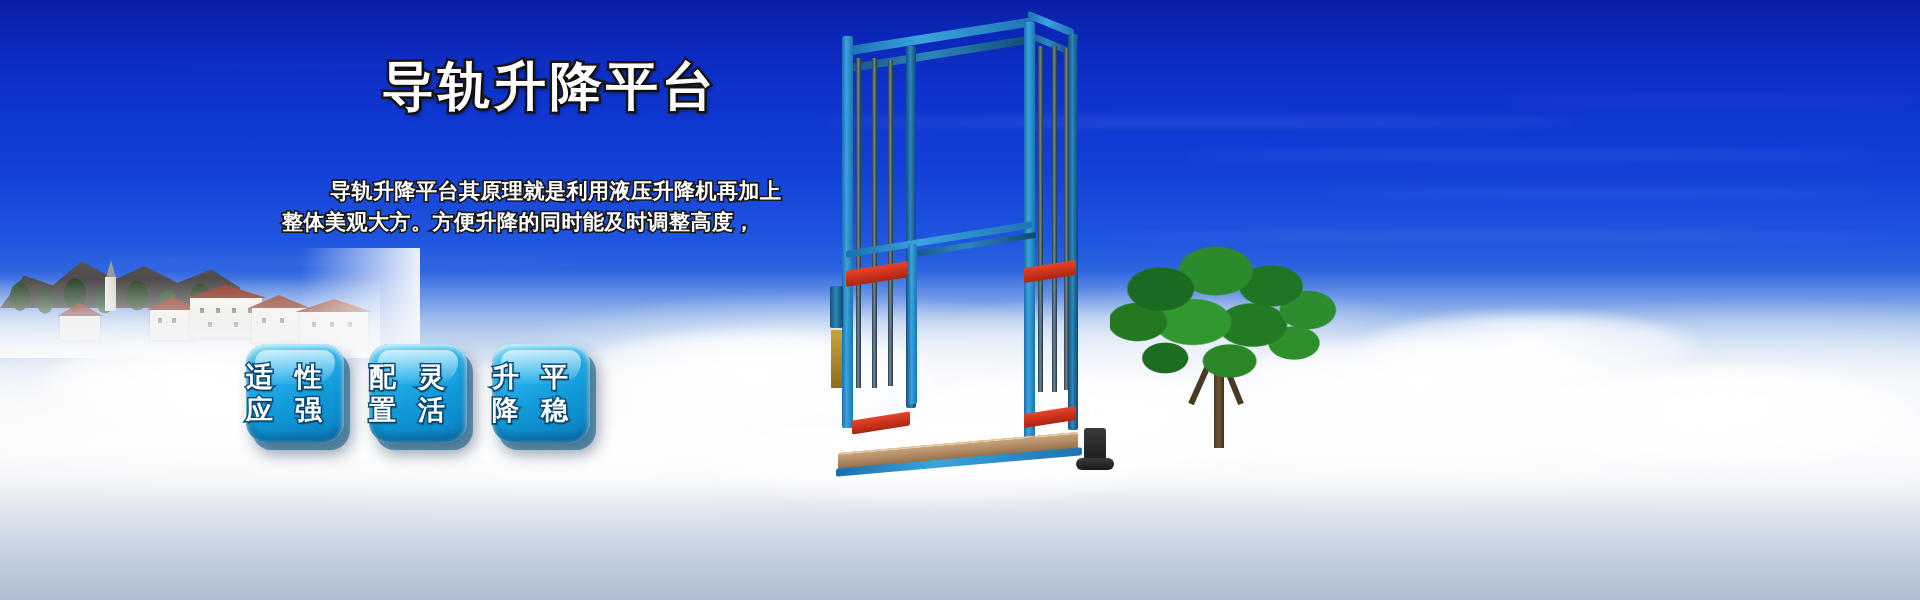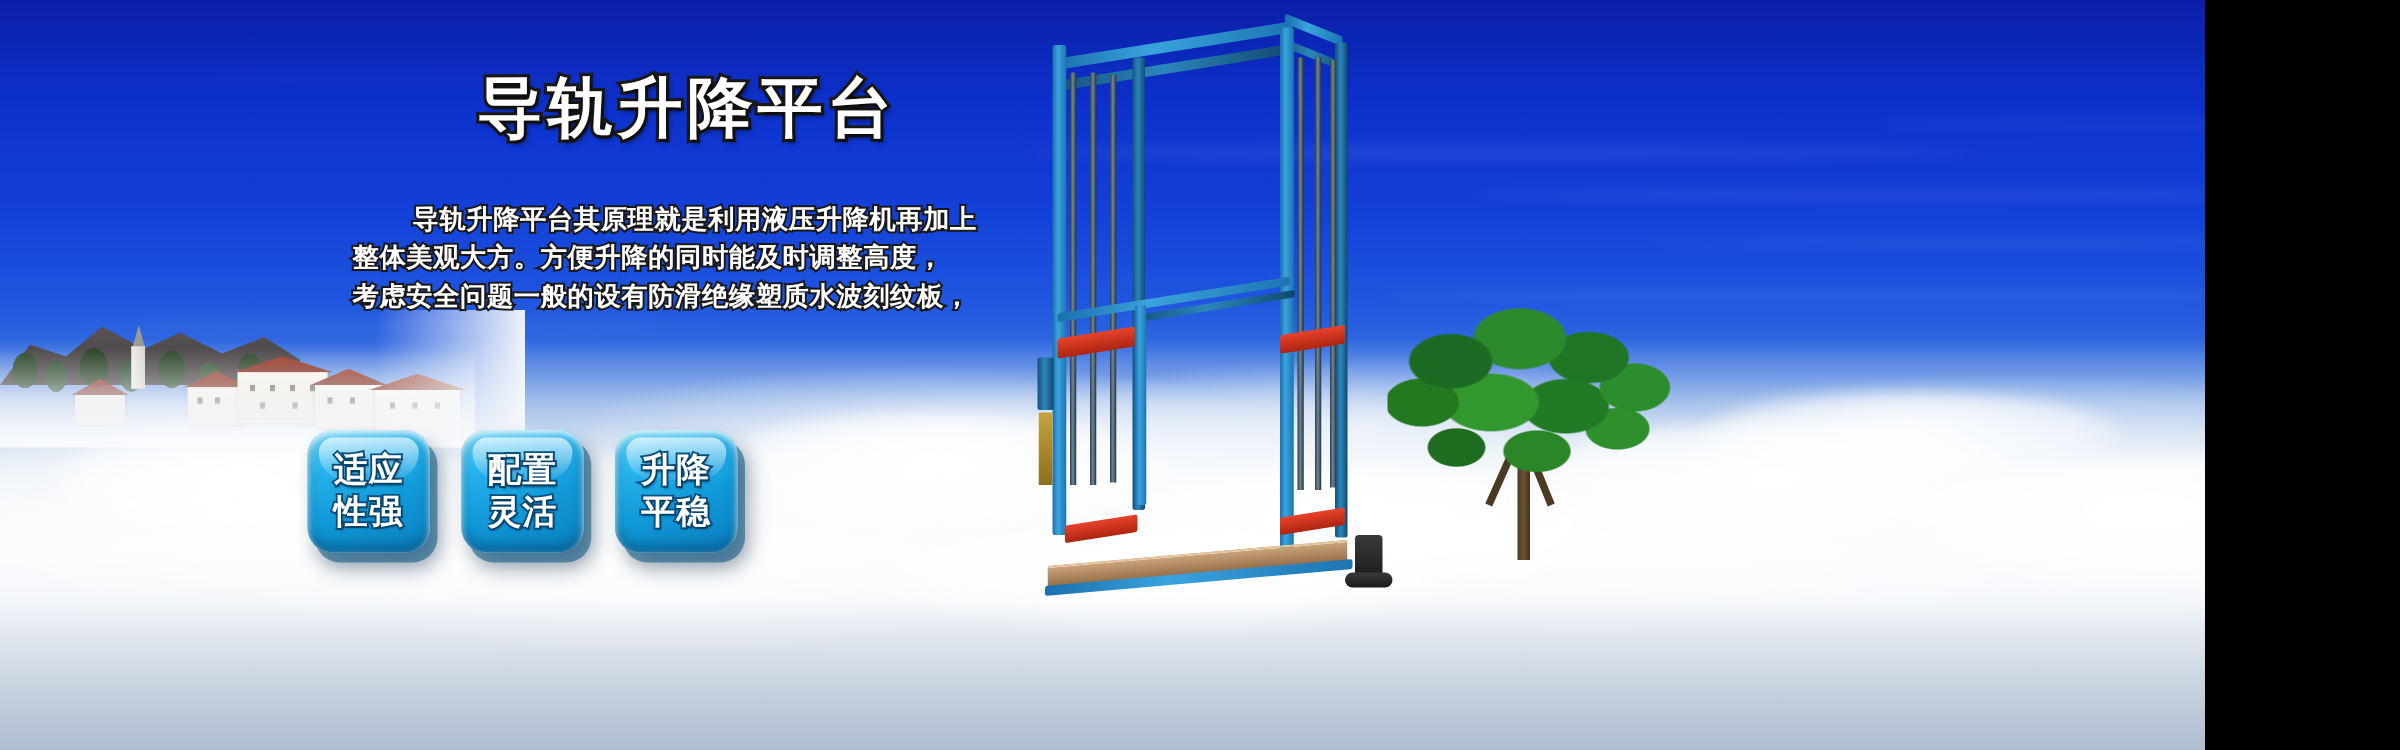--- a/index.html
+++ b/index.html
@@ -2,21 +2,21 @@
 <html><head>
 <meta charset="utf-8">
 <title>Banner</title>
 <style>
   * { margin:0; padding:0; box-sizing:border-box; }
   html,body { background:#000; }
   body { font-family:"DejaVu Sans","Liberation Sans",sans-serif; }
 
   .banner {
     position:relative;
-    width:1764px; height:600px;
+    width:1920px; height:600px;
     overflow:hidden;
     background:#737373;
   }
 
   
   .sky {
     position:absolute; inset:0;
     background:
       linear-gradient(180deg,
         #0a1fa8 0%,
@@ -179,21 +179,21 @@
   .title {
     position:absolute; left:382px; top:52px;
     font-size:52px; font-weight:bold; letter-spacing:4px;
     color:#ffffff;
     -webkit-text-stroke:5px #1a1a1a;
     paint-order:stroke fill;
     text-shadow:0 0 1px #111, 2px 3px 4px rgba(0,0,0,.55);
     white-space:nowrap;
   }
   .body-copy {
-    position:absolute; left:282px; top:160px;
+    position:absolute; left:282px; top:176px;
     width:480px;
   }
   .body-copy p {
     font-size:21px; line-height:31px; font-weight:bold;
     color:#ffffff;
     -webkit-text-stroke:3.2px #181818;
     paint-order:stroke fill;
     letter-spacing:.5px;
     white-space:nowrap;
   }
@@ -204,21 +204,21 @@
   .btn {
     position:relative;
     width:98px; height:98px;
     border-radius:20px;
     background:linear-gradient(160deg,#6fd6f6 0%, #27b3ee 28%, #119ad9 58%, #0b7fc0 100%);
     box-shadow:
       inset 0 3px 6px rgba(255,255,255,.85),
       inset 0 -6px 10px rgba(3,70,110,.55),
       6px 8px 0 rgba(8,86,130,.55),
       8px 12px 16px rgba(10,40,70,.45);
-    display:flex; flex-direction:column;
+    display:flex; flex-direction:row;
     align-items:center; justify-content:center;
     cursor:pointer;
   }
   .btn::after {
     content:""; position:absolute; left:9px; right:9px; top:6px; height:34px;
     border-radius:14px 14px 26px 26px;
     background:linear-gradient(180deg, rgba(255,255,255,.70), rgba(255,255,255,.05));
     pointer-events:none;
   }
   .btn span {
@@ -338,21 +338,20 @@
     <div style="position:absolute;left:3px;top:312px;width:11px;height:58px;background:linear-gradient(180deg,#c8a23c,#8c6e1f);"></div>
     <div class="pump" style="left:256px; top:410px; width:22px; height:36px;"></div>
     <div class="pump" style="left:248px; top:440px; width:38px; height:12px; border-radius:6px;"></div>
   </div>
 
   <div class="title">导轨升降平台</div>
 
   <div class="body-copy">
     <p class="first">导轨升降平台其原理就是利用液压升降机再加上</p>
     <p>整体美观大方。方便升降的同时能及时调整高度，</p>
-    <p>考虑安全问题一般的设有防滑绝缘塑质水波刻纹板，</p>
   </div>
 
   <div class="btn-row">
     <div class="btn">
       <span>适应</span>
       <span>性强</span>
     </div>
     <div class="btn">
       <span>配置</span>
       <span>灵活</span>

